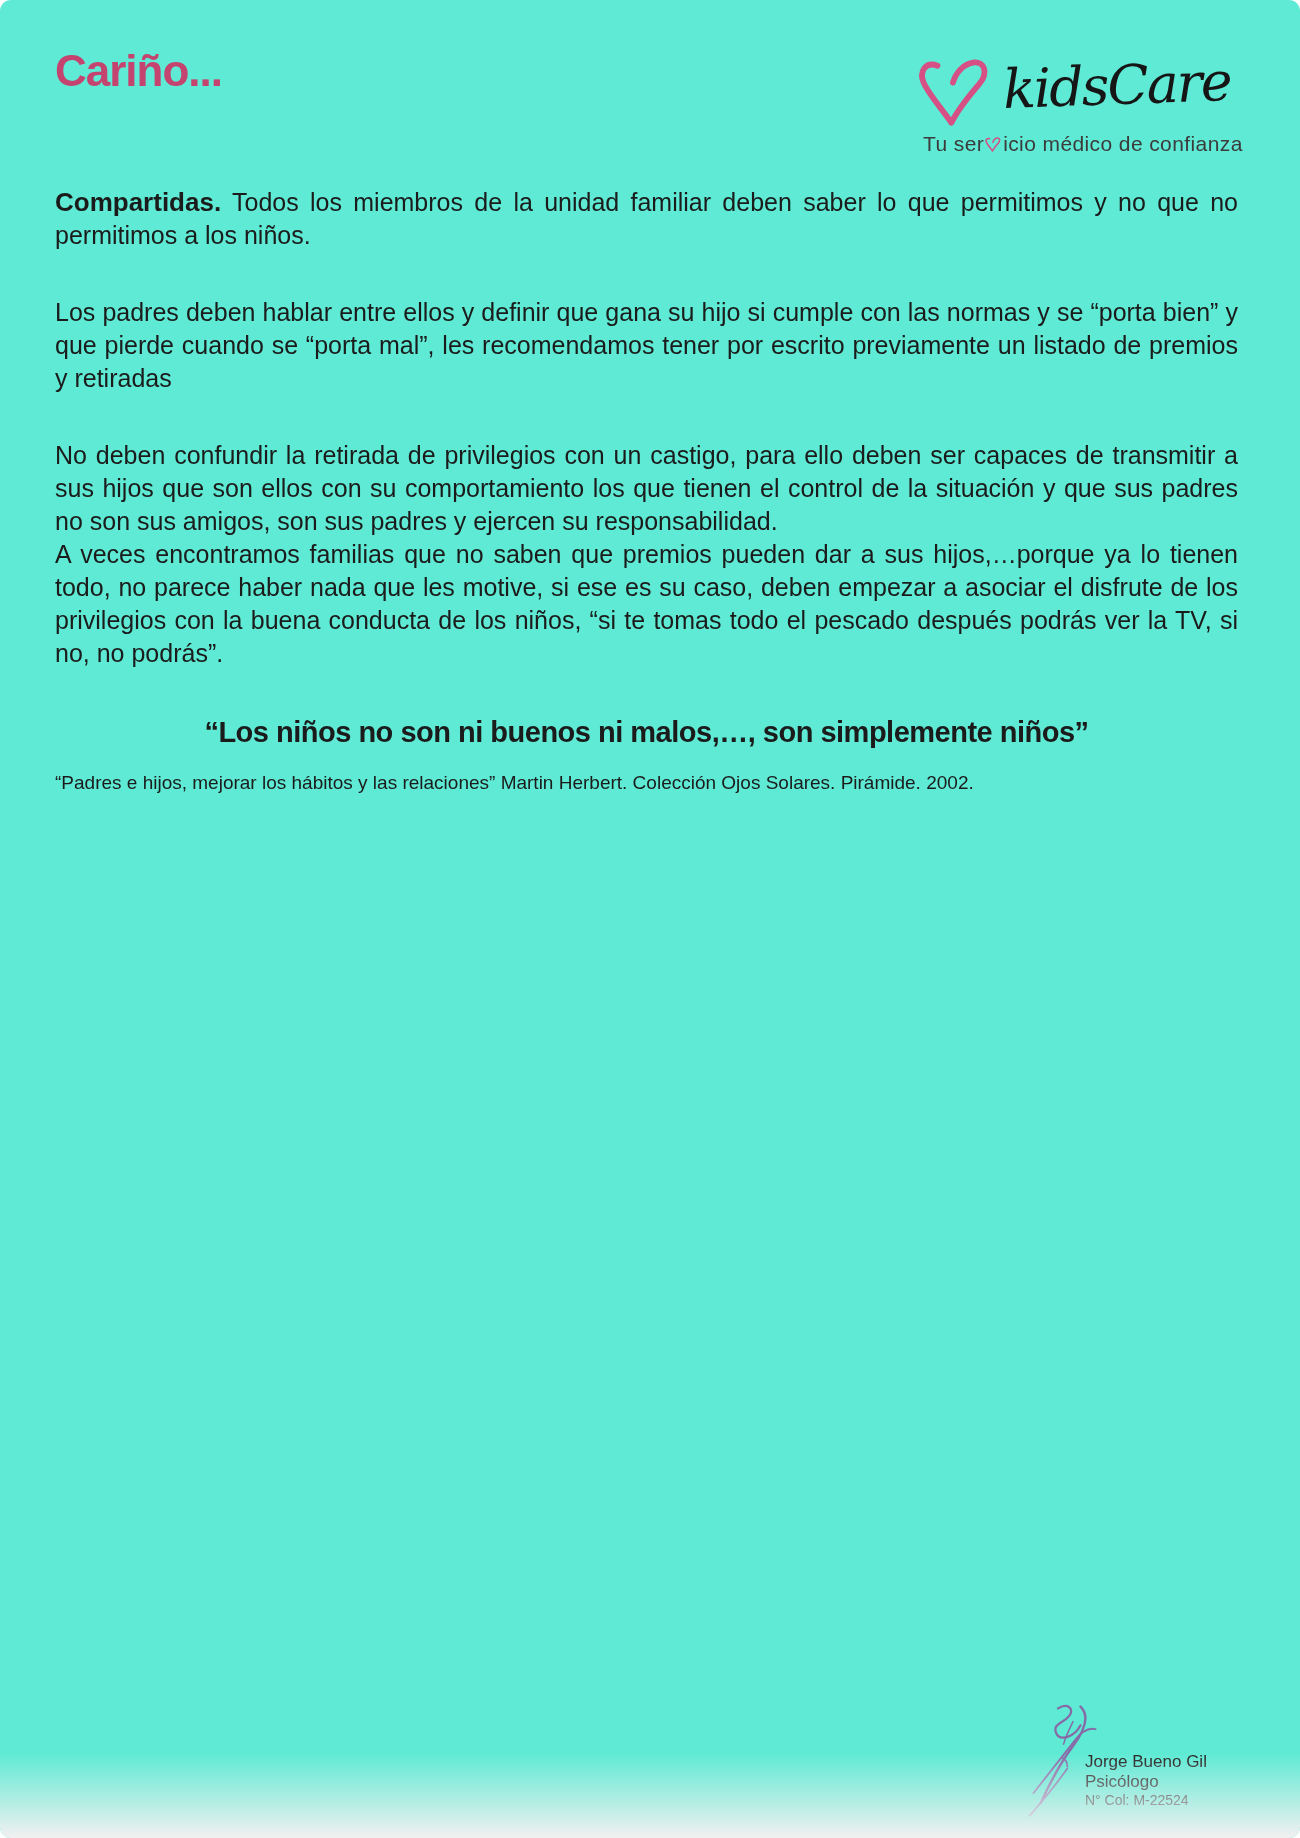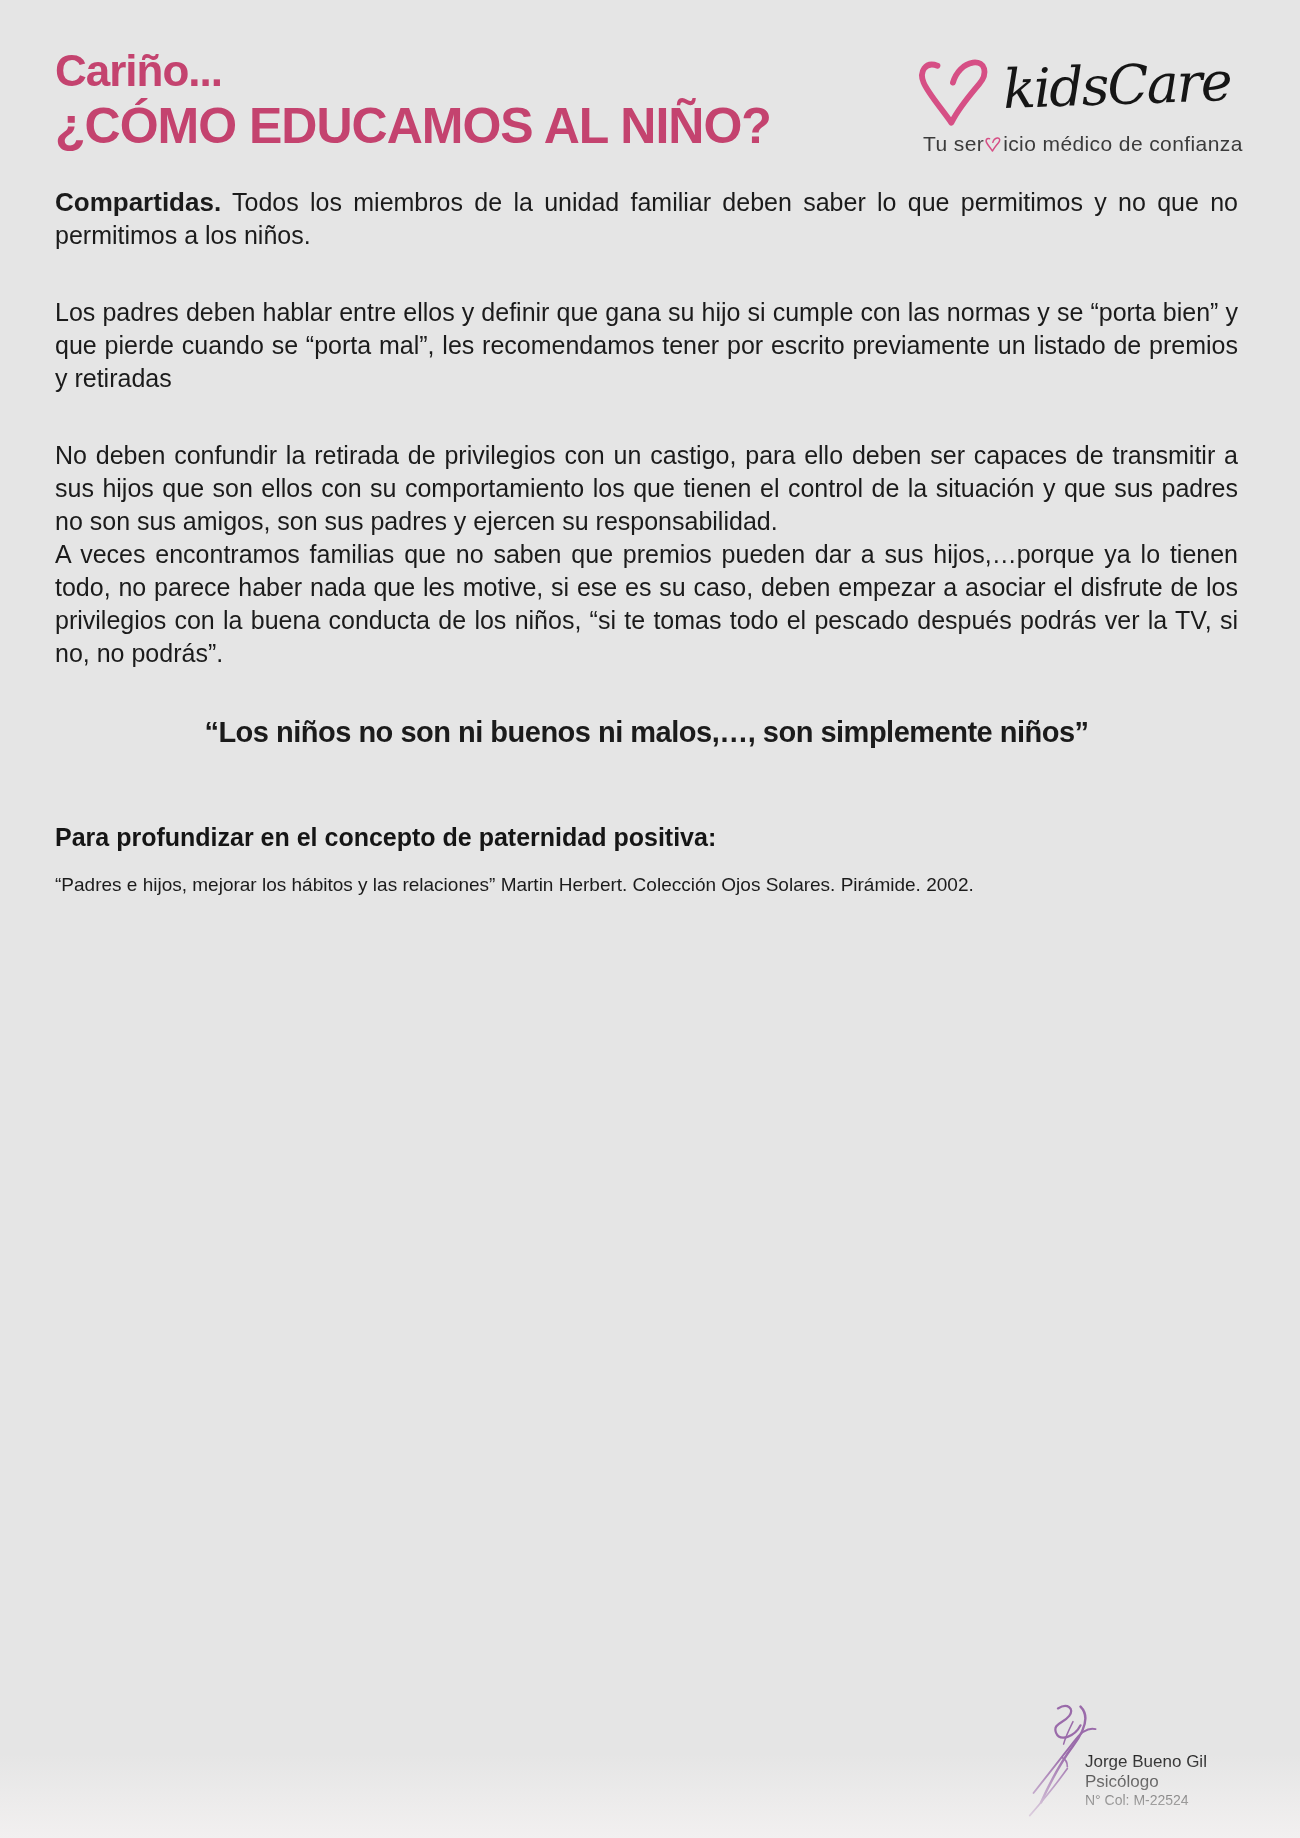--- a/index.html
+++ b/index.html
@@ -1,22 +1,23 @@
 <!DOCTYPE html>
 <html><head>
 <meta charset="utf-8">
 <style>
   html,body{margin:0;padding:0;background:#ffffff;}
   .page{
     position:relative;
     width:1300px;
     height:1838px;
-    background:#e5e5e5;
+    background:#5eead4;
     overflow:hidden;
     font-family:"Liberation Sans", sans-serif;
+    border-radius:11px;
   }
   .page::after{
     content:"";
     position:absolute;left:0;right:0;bottom:0;height:85px;
     background:linear-gradient(180deg, rgba(242,240,240,0) 0%, #f2f0f0 100%);
     pointer-events:none;
   }
   
   .title{
     position:absolute;left:55px;top:45px;margin:0;
@@ -100,21 +101,20 @@
   .sig-role{font-size:17px;line-height:20px;}
   .sig-license{font-size:14px;line-height:17px;}
 </style>
 </head>
 <body>
 
 <div class="page">
 
   <h1 class="title">
     <span class="t1">Cariño...</span>
-    <span class="t2">¿CÓMO EDUCAMOS AL NIÑO?</span>
   </h1>
 
   <div class="logo">
     <div class="logo-top">
       <svg class="heart-svg" viewBox="0 0 100 96">
         <path d="M 26 10 C 10 4, 2 18, 8 32 C 14 46, 30 64, 44 84 C 52 68, 68 48, 80 34 C 92 20, 88 4, 72 6 C 60 8, 50 18, 46 32" fill="none" stroke="#d64f85" stroke-width="7.5" stroke-linecap="round" stroke-linejoin="round"></path>
       </svg>
       <span class="brand">kidsCare</span>
     </div>
     <div class="tagline">
@@ -125,21 +125,20 @@
         <span>icio médico de confianza</span>
     </div>
   </div>
 
   <main class="main">
     <p class="body-p"><strong>Compartidas.</strong><span> Todos los miembros de la unidad familiar deben saber lo que permitimos y no que no permitimos a los niños.</span></p>
     <p class="body-p">Los padres deben hablar entre ellos y definir que gana su hijo si cumple con las normas y se “porta bien” y que pierde cuando se “porta mal”, les recomendamos tener  por escrito previamente un listado de premios y retiradas</p>
     <p class="body-p last-p">No deben confundir la retirada de privilegios con un castigo, para ello deben ser capaces de transmitir a sus hijos que son ellos con su comportamiento los que tienen el control de la situación y que sus padres no son sus amigos, son sus padres y ejercen su responsabilidad.</p>
     <p class="body-p">A veces encontramos familias que no saben que premios pueden dar a sus hijos,…porque ya lo tienen todo, no parece haber nada que les motive, si ese es su caso, deben empezar a asociar el disfrute de los privilegios con la buena conducta de los niños, “si te tomas todo el pescado después podrás ver la TV, si no, no podrás”.</p>
     <p class="quote">“Los niños no son ni buenos ni malos,…, son simplemente niños”</p>
-    <h2 class="section-heading">Para profundizar en el concepto de paternidad positiva:</h2>
     <p class="reference">“Padres e hijos, mejorar los hábitos y las relaciones” Martin Herbert. Colección Ojos Solares. Pirámide. 2002.</p>
   </main>
 
   <svg class="sig-scribble" viewBox="0 0 100 130">
     <g fill="none" stroke="#8e56a0" stroke-linecap="round" stroke-linejoin="round" opacity="0.85">
       <path d="M34 8 C44 2 52 8 46 16 C40 24 28 24 32 34 C36 44 52 38 58 26" stroke-width="2.4"></path>
       <path d="M58 6 C68 16 62 32 50 48 C38 64 26 86 16 108" stroke-width="2.6"></path>
       <path d="M8 98 L52 42 C58 34 66 28 74 30" stroke-width="2"></path>
       <path d="M4 122 C18 106 34 86 44 72" stroke-width="1.8"></path>
       <path d="M38 60 C42 62 44 66 44 70" stroke-width="1.8"></path>

